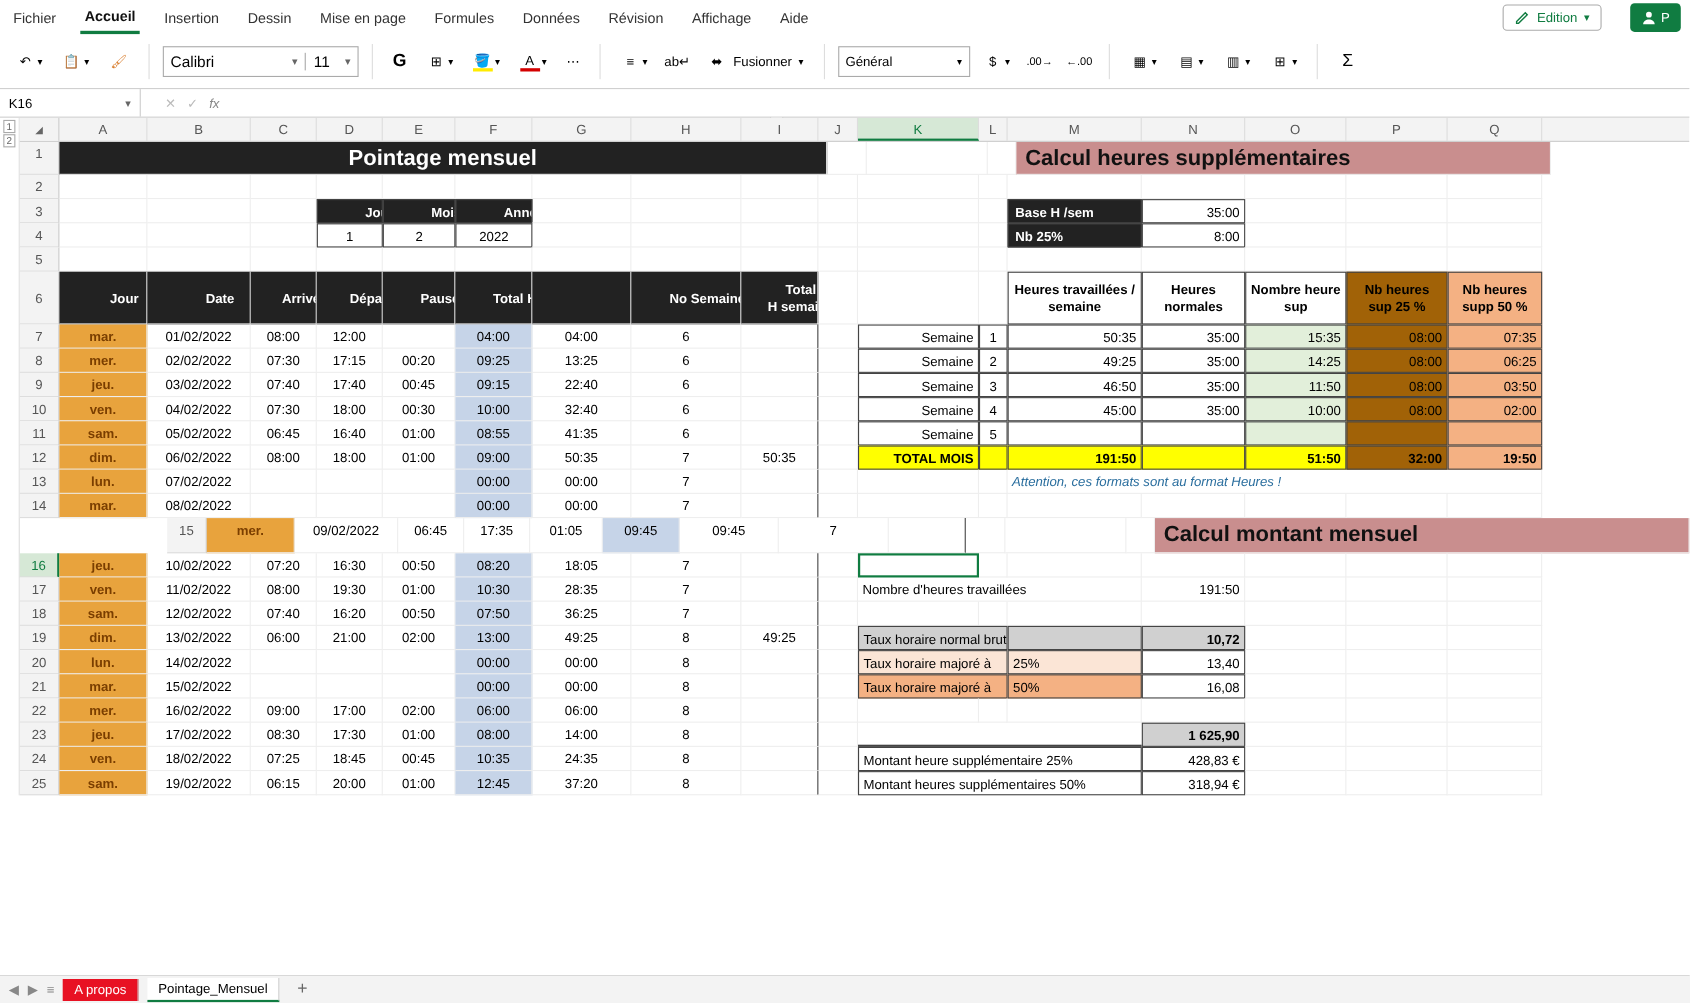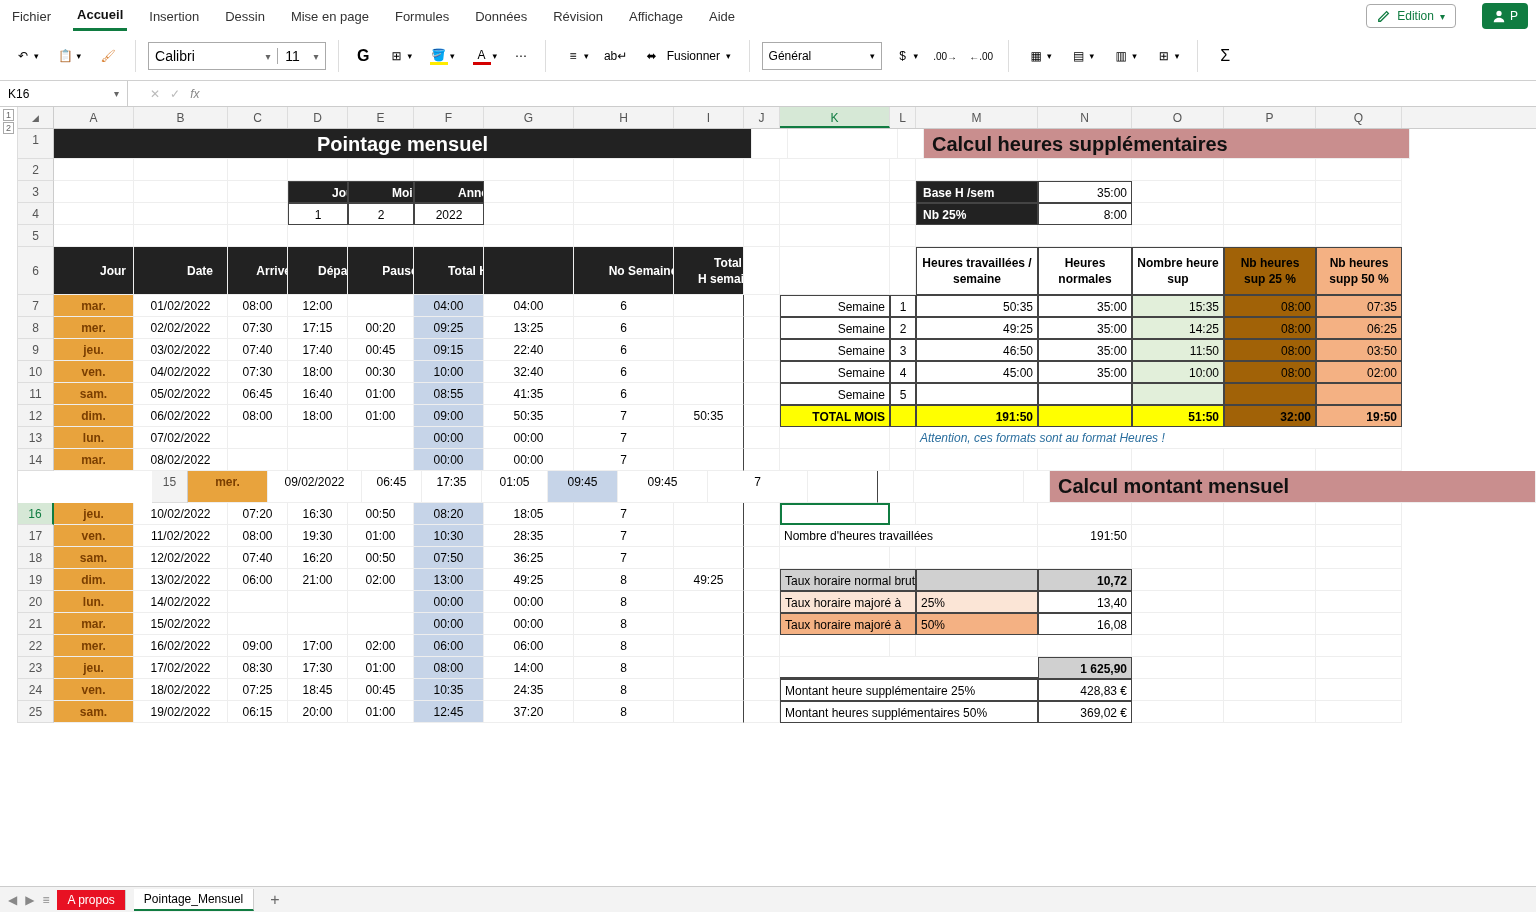--- a/index.html
+++ b/index.html
@@ -721,21 +721,21 @@
             <div class="cell c-B center">19/02/2022</div>
             <div class="cell c-C center">06:15</div>
             <div class="cell c-D center">20:00</div>
             <div class="cell c-E center">01:00</div>
             <div class="cell c-F totalh-col center">12:45</div>
             <div class="cell c-G center">37:20</div>
             <div class="cell c-H center">8</div>
             <div class="cell c-I center bord-r"></div>
             <div class="cell c-J"></div>
             <div class="cell c-K left bord" style="width: 258px;">Montant heures supplémentaires 50%</div>
-            <div class="cell c-N right bord ">369,02 €</div>
+            <div class="cell c-N right bord ">318,94 €</div>
             <div class="cell c-O"></div>
             <div class="cell c-P"></div>
             <div class="cell c-Q"></div>
           </div>
         </div>
     </div>
   </div>
 </div>
 
 <div class="sheettabs">

